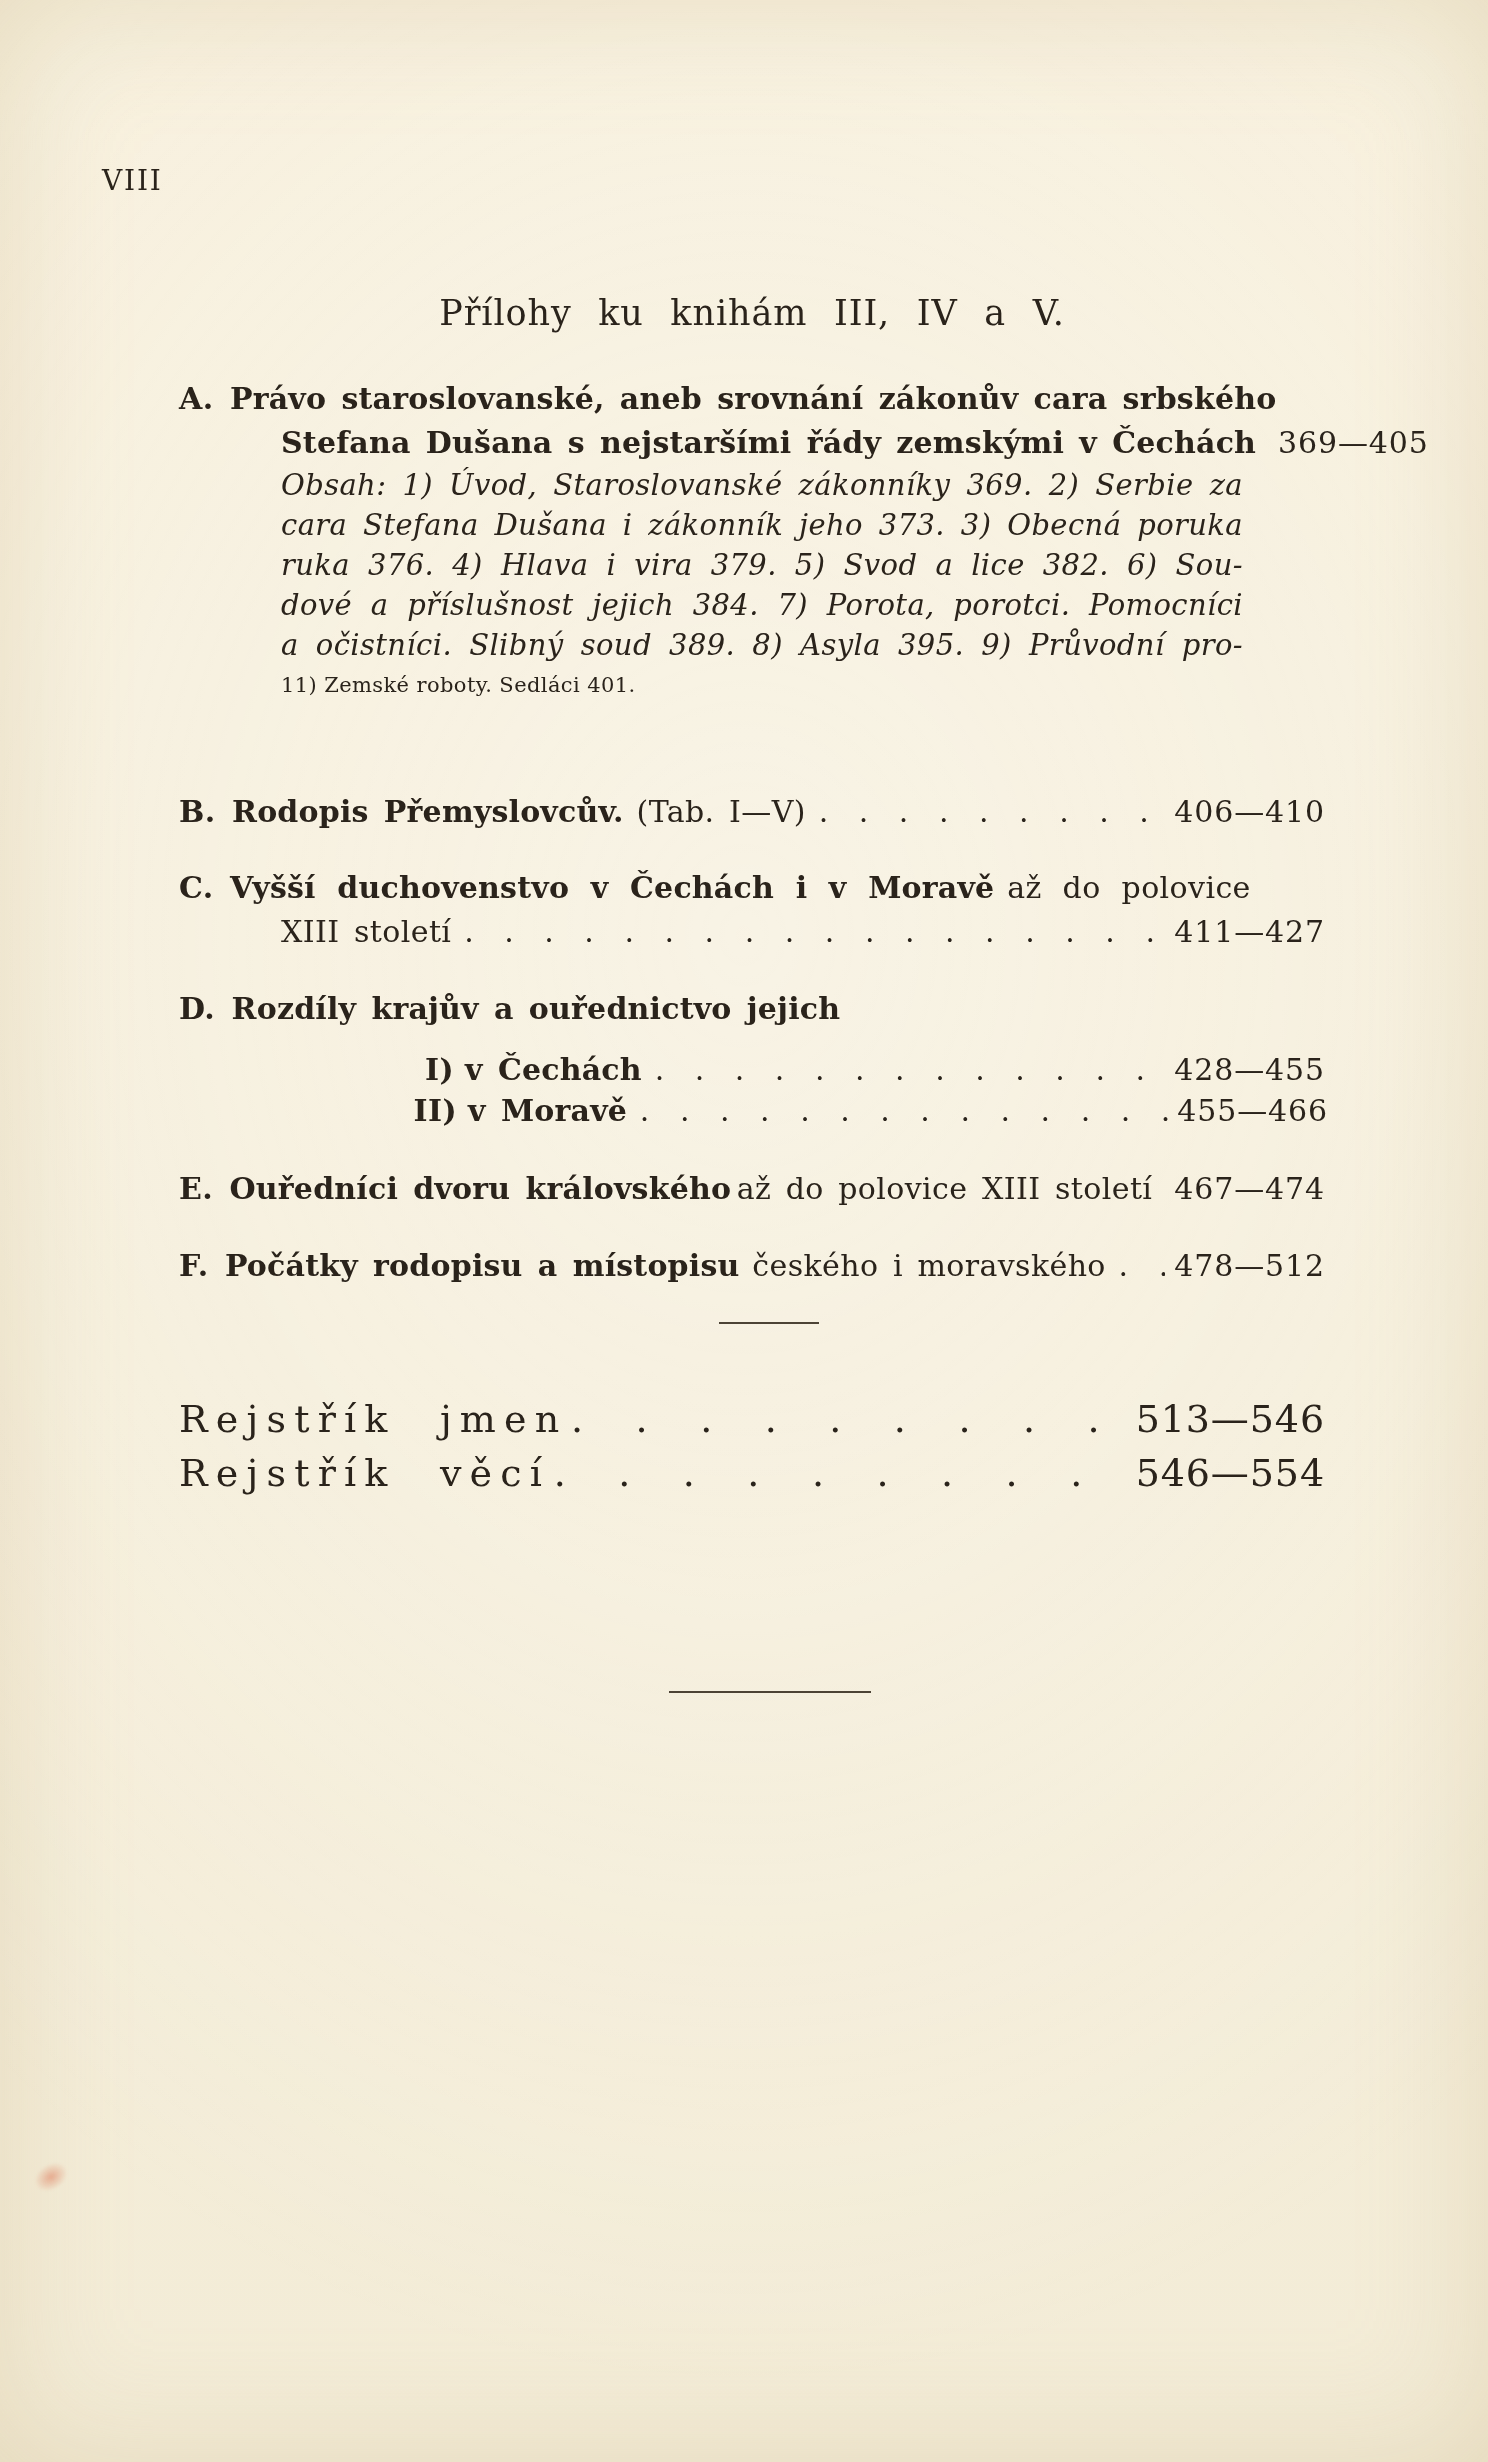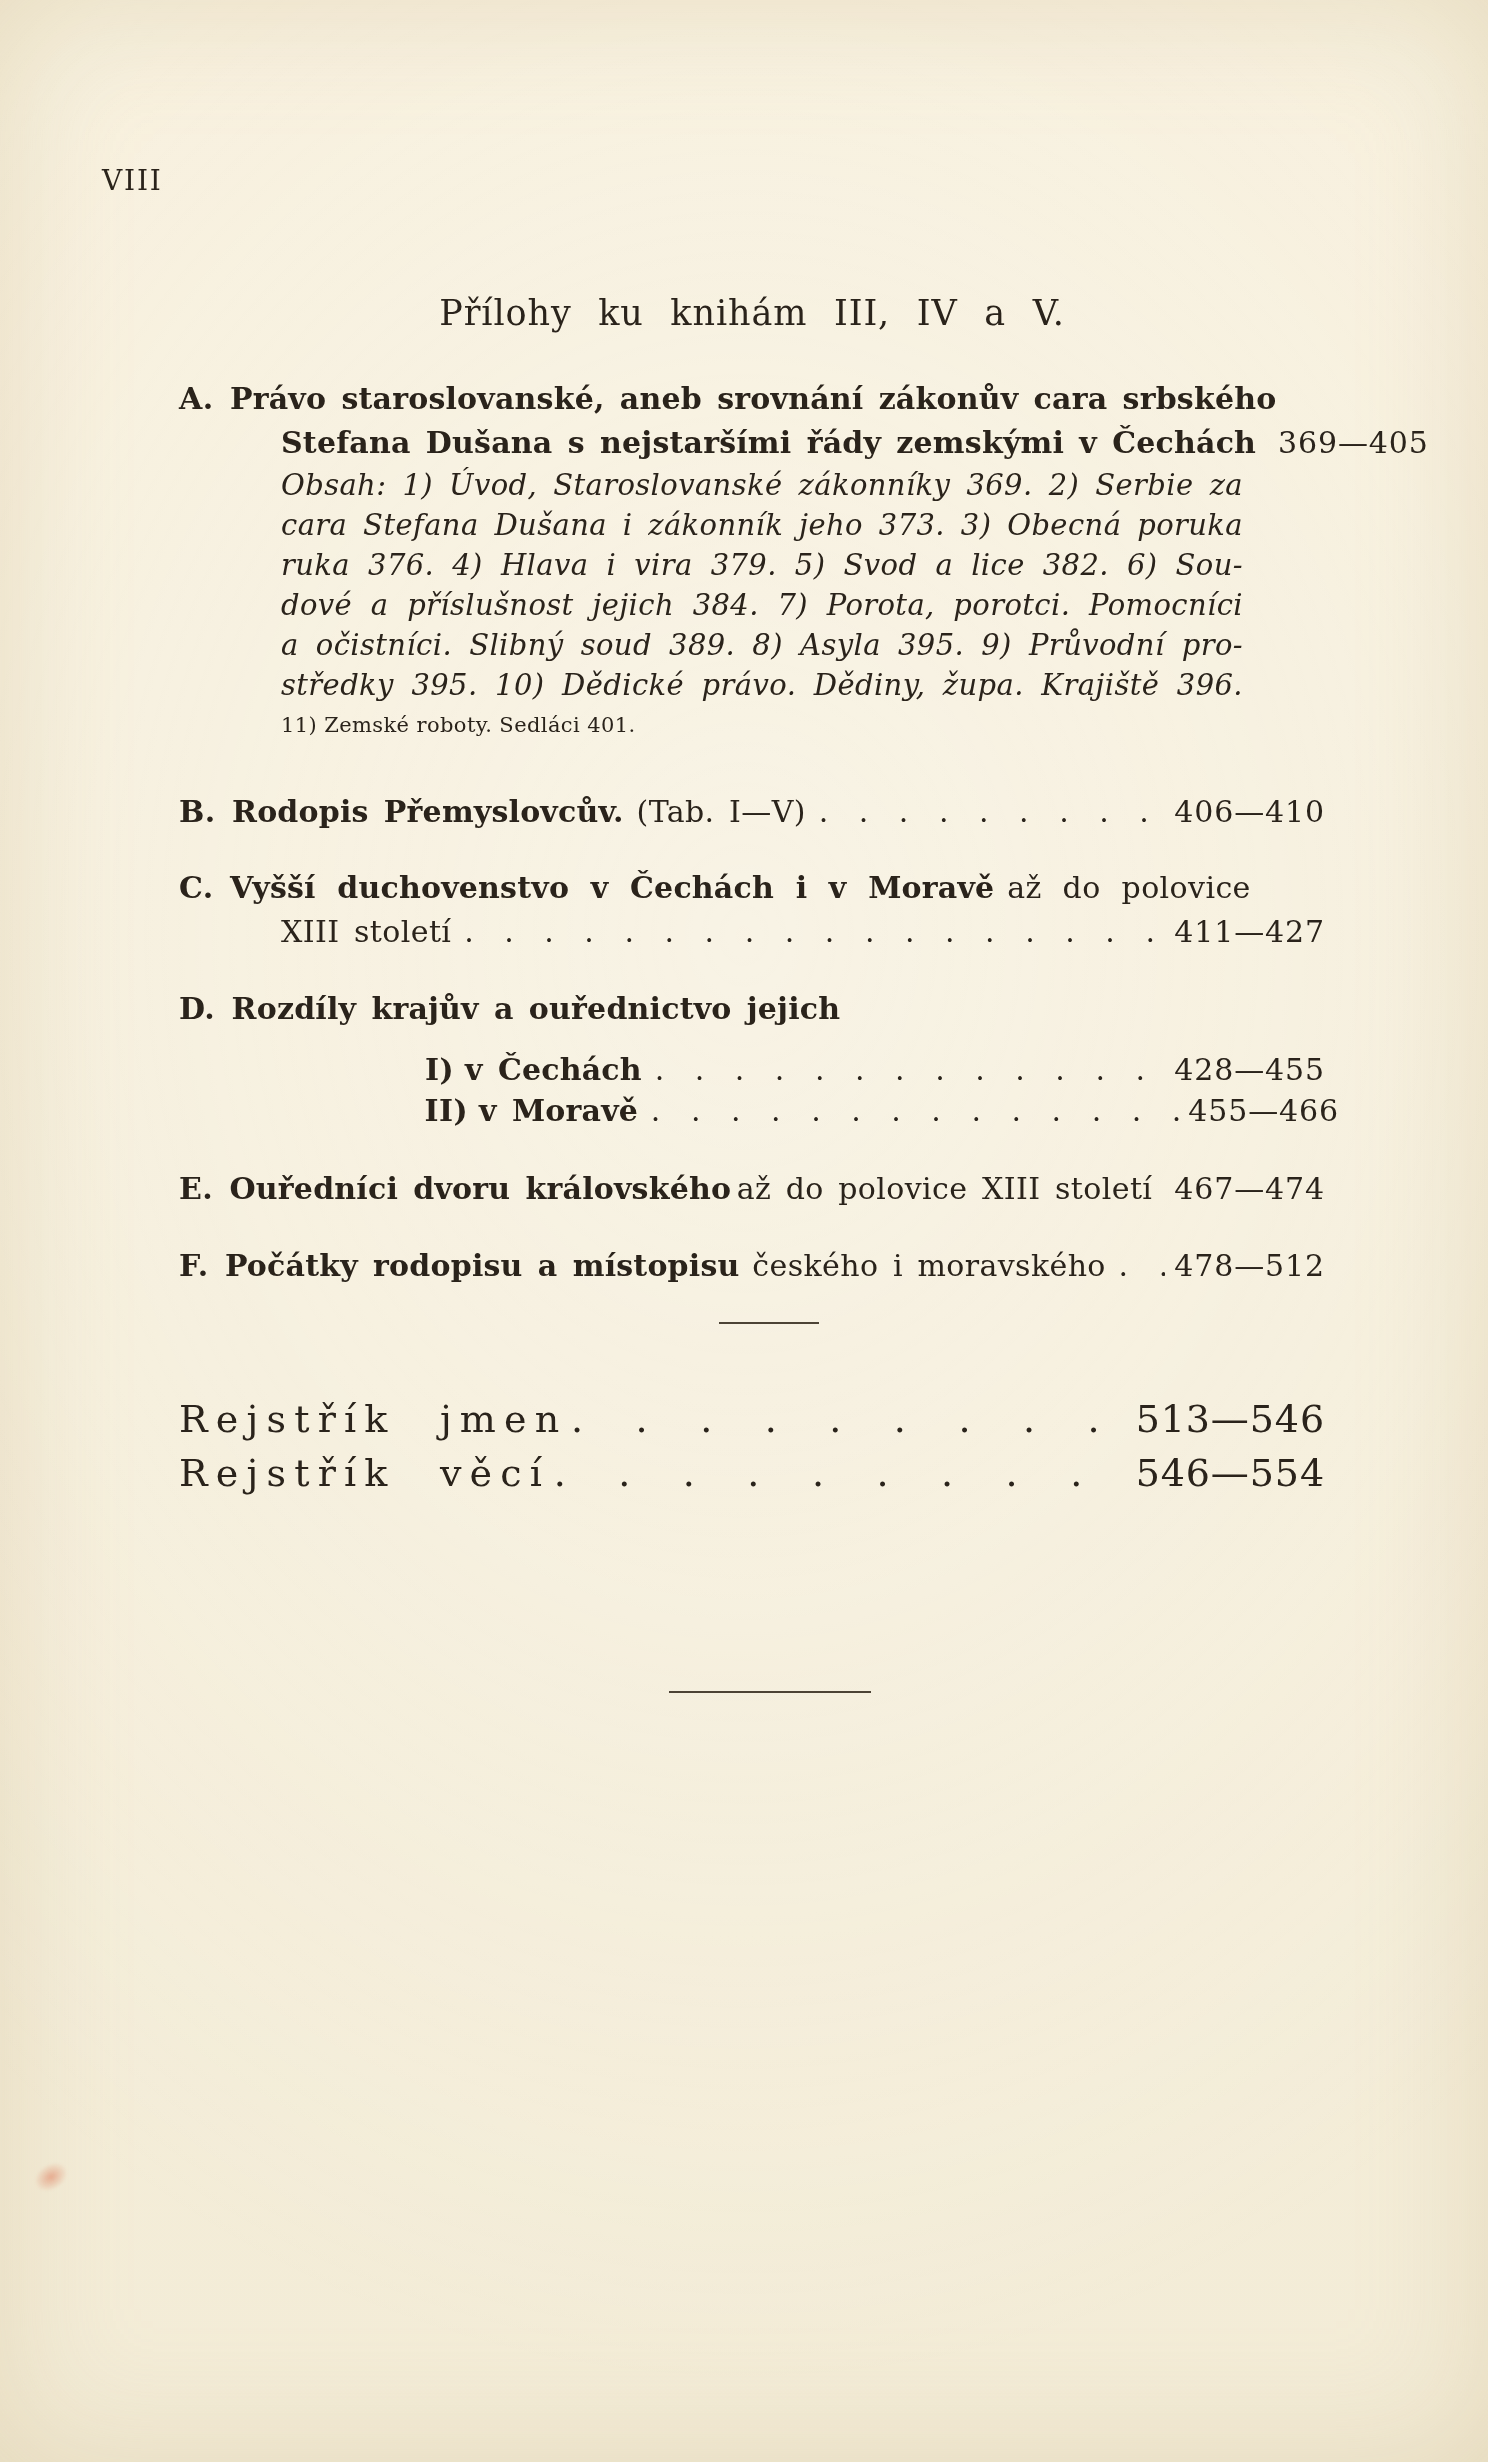--- a/index.html
+++ b/index.html
@@ -99,21 +99,20 @@
   <span class="dots"></span>
   <span class="range">369—405</span>
 </div>
 
 <div class="detail-block" style="top:465px;">
   <div class="jline">Obsah: 1) Úvod, Staroslovanské zákonníky 369. 2) Serbie za</div>
   <div class="jline">cara Stefana Dušana i zákonník jeho 373. 3) Obecná poruka</div>
   <div class="jline">ruka 376. 4) Hlava i vira 379. 5) Svod a lice 382. 6) Sou-</div>
   <div class="jline">dové a příslušnost jejich 384. 7) Porota, porotci. Pomocníci</div>
   <div class="jline">a očistníci. Slibný soud 389. 8) Asyla 395. 9) Průvodní pro-</div>
-  <div class="jline">středky 395. 10) Dědické právo. Dědiny, župa. Krajiště 396.</div>
   <div class="plainline">11) Zemské roboty. Sedláci 401.</div>
 </div>
 
 <div class="row" style="left:179px; top:791px; width:1146px;">
   <span class="letter">B.</span>
   <span class="b">Rodopis Přemyslovcův.</span>
   <span class="gap"></span>
   <span>(Tab. I—V)</span>
   <span class="dots"></span>
   <span class="range">406—410</span>
@@ -137,21 +136,21 @@
   <span class="b">Rozdíly krajův a ouřednictvo jejich</span>
 </div>
 
 <div class="row" style="left:281px; top:1049px; width:1044px;">
   <span class="numeral">I)</span>
   <span class="b">v Čechách</span>
   <span class="dots"></span>
   <span class="range">428—455</span>
 </div>
 
-<div class="row" style="left:295px; top:1090px; width:1044px;">
+<div class="row" style="left:284px; top:1090px; width:1044px;">
   <span class="numeral">II)</span>
   <span class="b">v Moravě</span>
   <span class="dots"></span>
   <span class="range">455—466</span>
 </div>
 
 <div class="row" style="left:179px; top:1168px; width:1146px;">
   <span class="letter">E.</span>
   <span class="b">Ouředníci dvoru královského</span>
   <span class="gap"></span>

